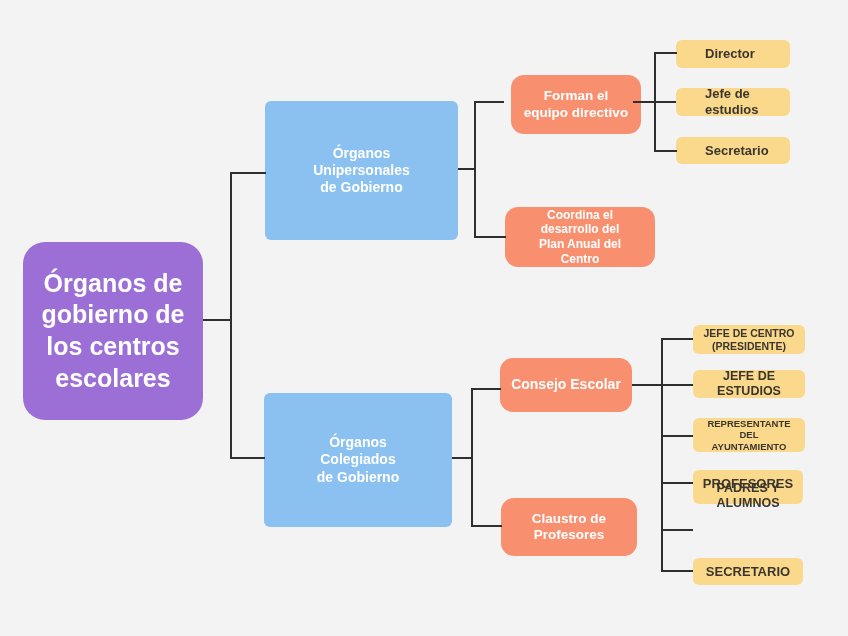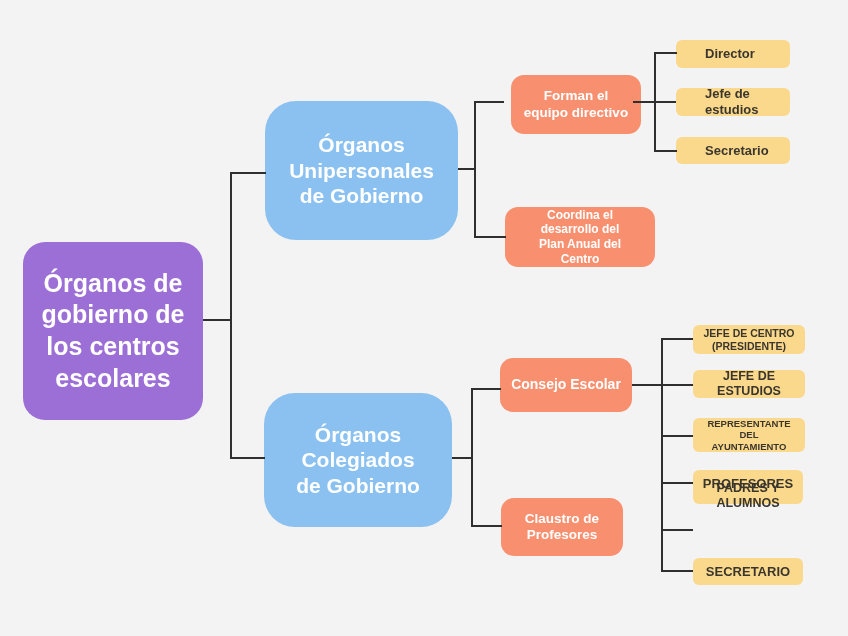--- a/index.html
+++ b/index.html
@@ -14,21 +14,21 @@
     position:absolute;
     display:flex;align-items:center;justify-content:center;
     text-align:center;
     white-space:pre-line;
     box-sizing:border-box;
     font-weight:700;
     color:var(--c-text_light,#ffffff);
     line-height:1.22;
   }
   .n-root{background:var(--c-root,#9c6fd6);border-radius:22px;font-size:25px;line-height:1.27;}
-  .n-branch{background:var(--c-branch,#8bc1f0);border-radius:31px;font-size:21px;}
+  .n-branch{background:var(--c-branch,#8bc1f0);border-radius:6px;font-size:14px;}
   .n-sub{background:var(--c-sub,#f8906f);border-radius:13px;}
   .n-leaf{background:var(--c-leaf,#fbd98c);border-radius:6px;color:var(--c-text_dark,#3a362e);}
   .n-leaf.left{justify-content:flex-start;text-align:left;padding-left:29px;}
   .hl,.vl{position:absolute;background:var(--c-line,#2f2f2f);}
   .hl{height:2px;}
   .vl{width:2px;}
 </style>
 </head>
 <body>
 
@@ -46,21 +46,21 @@
 Colegiados
 de Gobierno</div>
 
   <div class="node n-sub" style="left:503px;top:75px;width:130px;height:59px;font-size:13.5px;margin-left:8px;">Forman el
 equipo directivo</div>
   <div class="node n-sub" style="left:505px;top:207px;width:150px;height:60px;font-size:12px;">Coordina el
 desarrollo del
 Plan Anual del
 Centro</div>
   <div class="node n-sub" style="left:500px;top:358px;width:132px;height:54px;font-size:14px;">Consejo Escolar</div>
-  <div class="node n-sub" style="left:501px;top:498px;width:122px;height:58px;font-size:13.5px;">Claustro de
+  <div class="node n-sub" style="left:501px;top:498px;width:136px;height:58px;font-size:13.5px;">Claustro de
 Profesores</div>
 
   <div class="node n-leaf left" style="left:676px;top:40px;width:114px;height:28px;font-size:13px;">Director</div>
   <div class="node n-leaf left" style="left:676px;top:88px;width:114px;height:28px;font-size:13px;">Jefe de estudios</div>
   <div class="node n-leaf left" style="left:676px;top:137px;width:114px;height:27px;font-size:13px;">Secretario</div>
 
   <div class="node n-leaf" style="left:693px;top:325px;width:112px;height:29px;font-size:10.5px;">JEFE DE CENTRO
 (PRESIDENTE)</div>
   <div class="node n-leaf" style="left:693px;top:418px;width:112px;height:34px;font-size:9.5px;">REPRESENTANTE
 DEL

